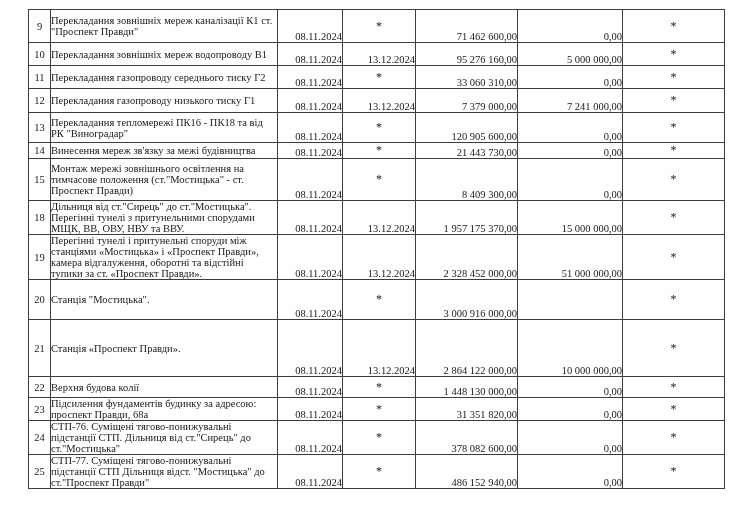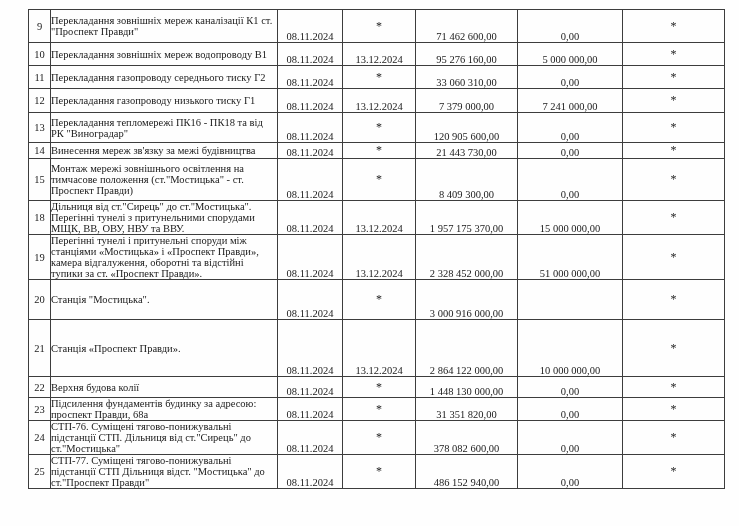--- a/index.html
+++ b/index.html
@@ -35,27 +35,27 @@
     vertical-align: middle;
     font-size: 10.5px;
   }
   td.col-desc {
     text-align: left;
     vertical-align: middle;
     padding: 1px 3px 2px 4px;
     line-height: 11px;
   }
   td.col-date {
-    text-align: center;
+    text-align: right;
     vertical-align: bottom;
     padding-bottom: 4px;
     white-space: nowrap;
   }
   td.col-amount {
-    text-align: center;
+    text-align: right;
     vertical-align: bottom;
     padding-bottom: 6px;
     white-space: nowrap;
   }
   td.col-star {
     text-align: center;
     vertical-align: middle;
     font-size: 12px;
   }
   

